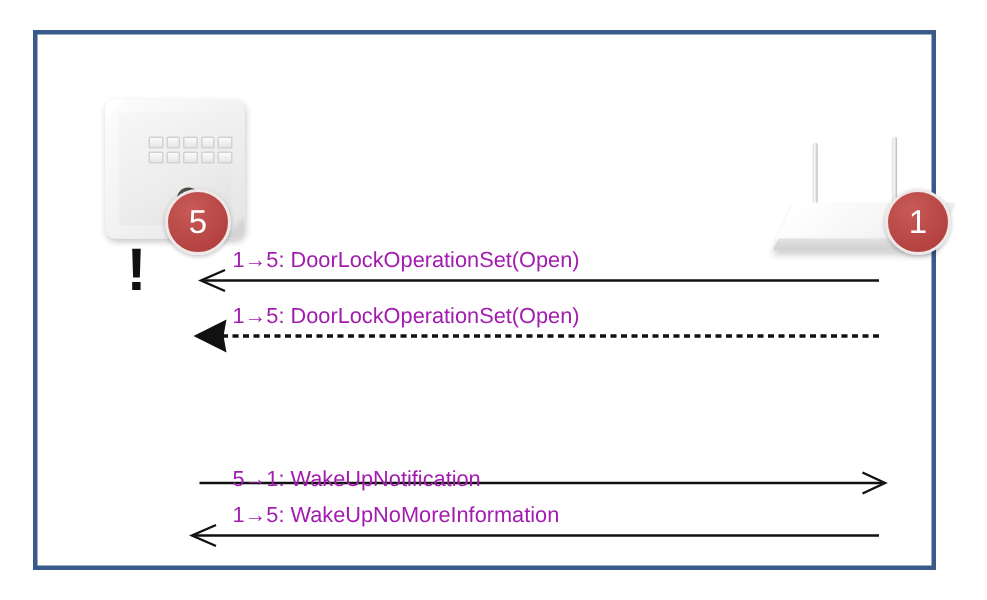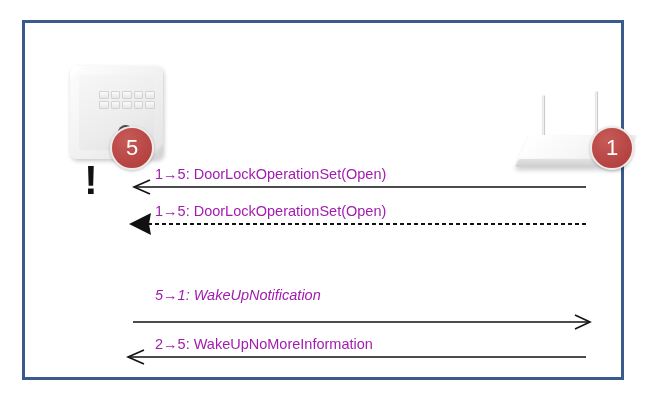--- a/index.html
+++ b/index.html
@@ -265,17 +265,17 @@
     <g>
       <line x1="586" y1="357" x2="130" y2="357" stroke="#111111" stroke-width="1.6"></line>
       <polyline points="144,350 128,357 144,364" fill="none" stroke="#111111" stroke-width="1.6"></polyline>
     </g>
   </svg>
 
   <div class="msg-label" style="left:155px; top:166px;">1→5: DoorLockOperationSet(Open)</div>
 
   <div class="msg-label" style="left:155px; top:203px;">1→5: DoorLockOperationSet(Open)</div>
 
-  <div class="msg-label" style="left:155px; top:287px;font-style:italic;">5→1: WakeUpNotification</div>
-
-  <div class="msg-label" style="left:155px; top:336px;">2→5: WakeUpNoMoreInformation</div>
+  <div class="msg-label" style="left:155px; top:312px;">5→1: WakeUpNotification</div>
+
+  <div class="msg-label" style="left:155px; top:336px;">1→5: WakeUpNoMoreInformation</div>
 
 </div>
 
 </body></html>

